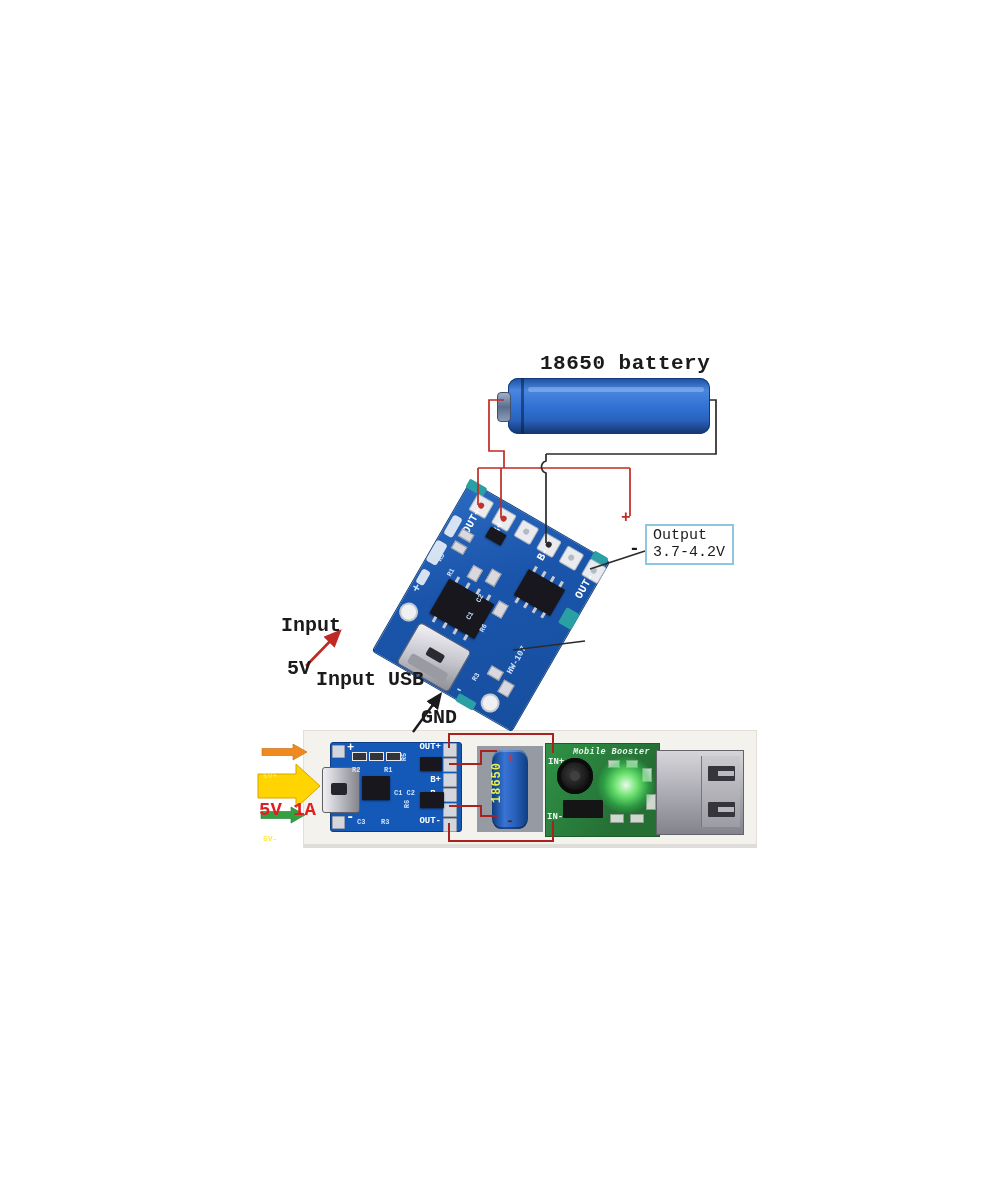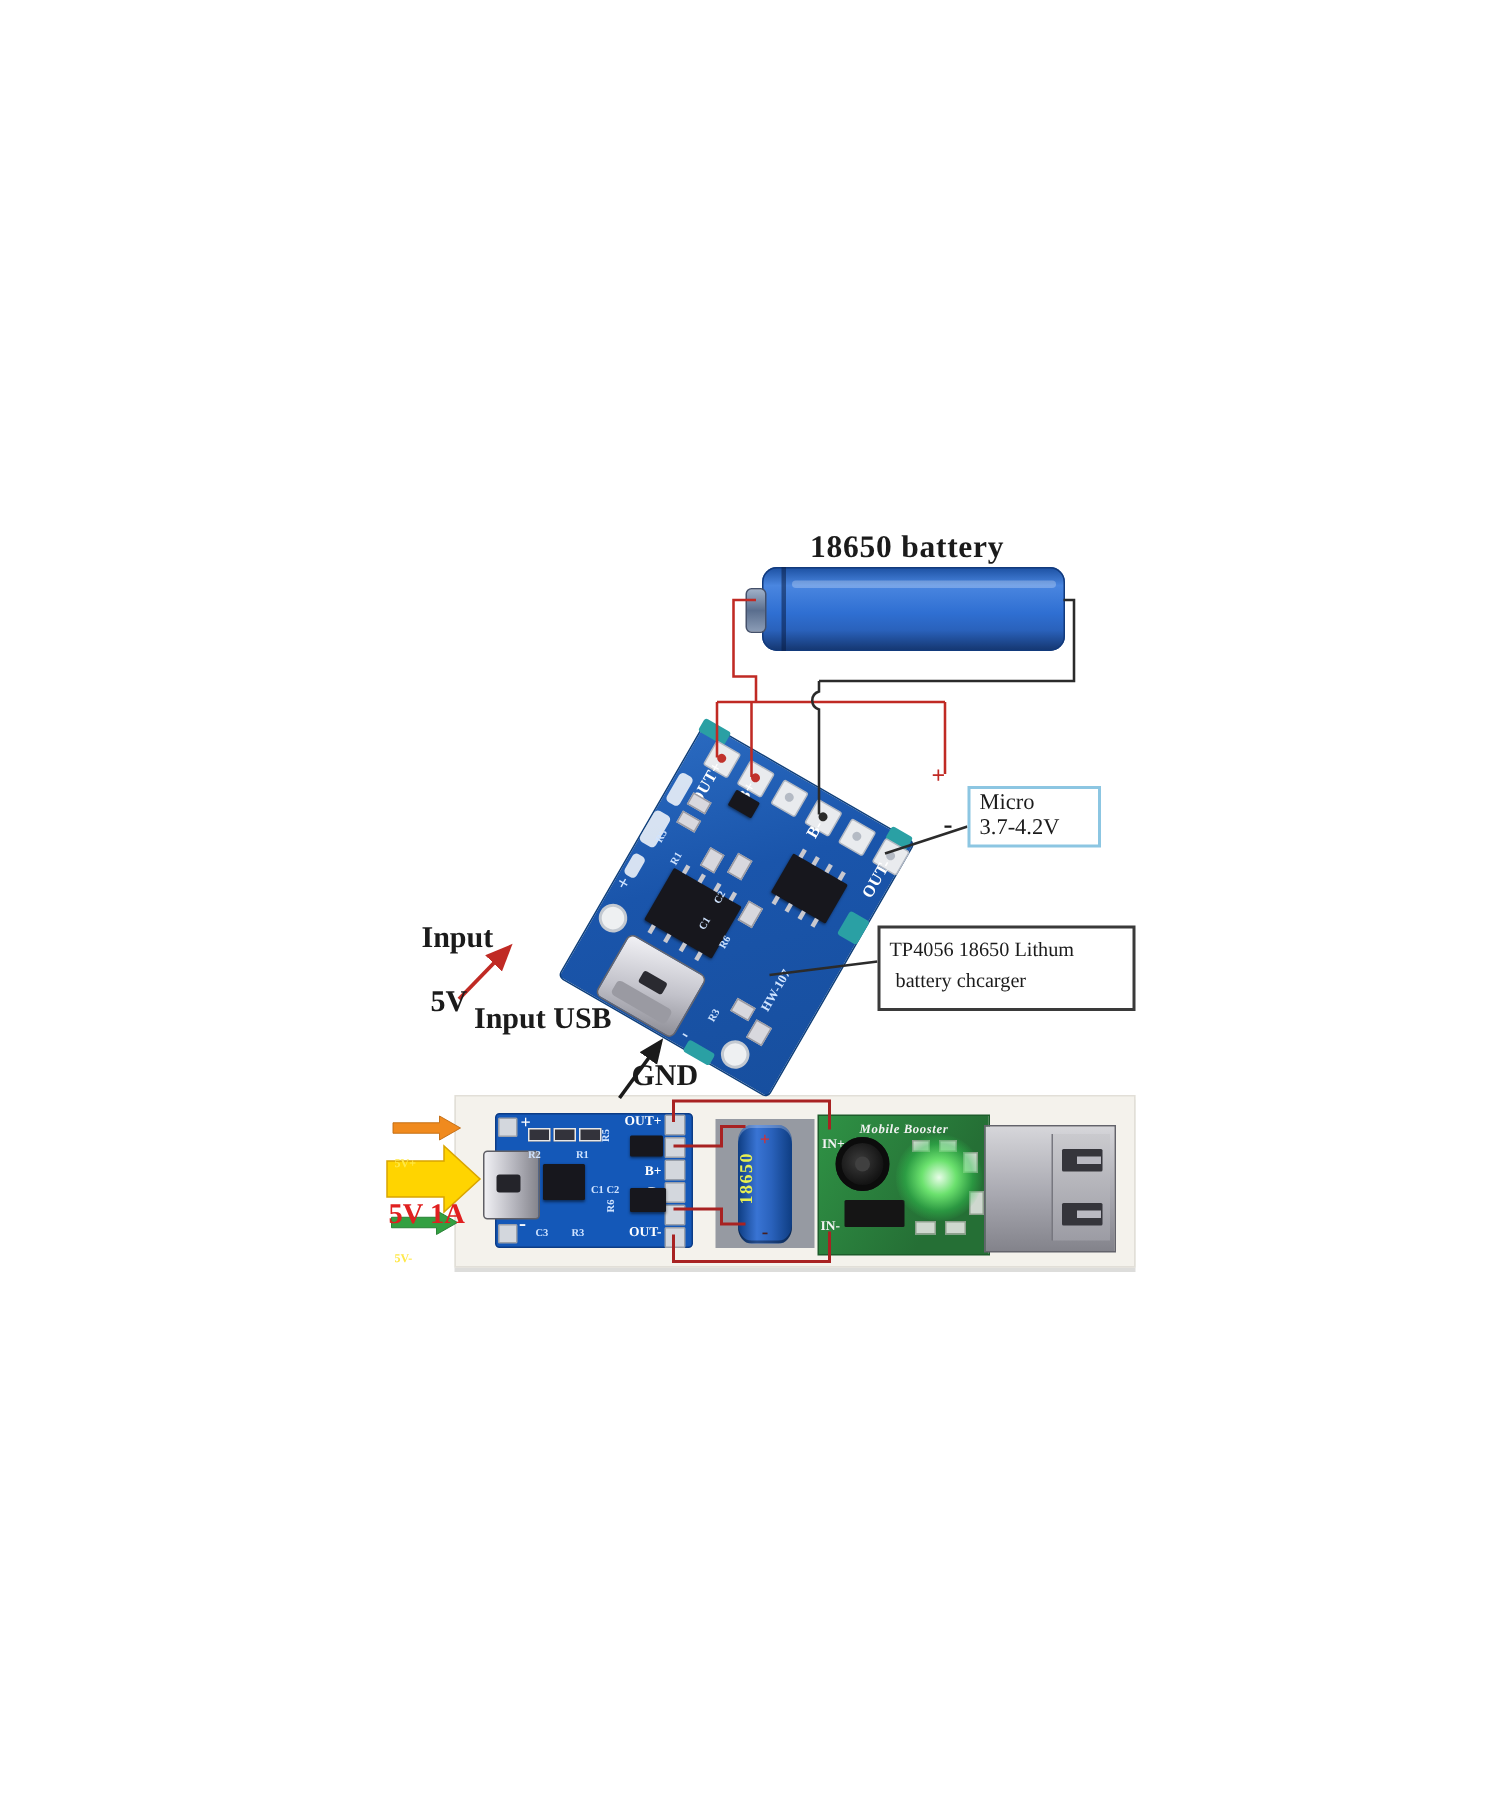--- a/index.html
+++ b/index.html
@@ -1,17 +1,17 @@
 <!DOCTYPE html>
 <html><head>
 <meta charset="utf-8">
 <style>
   html,body{margin:0;padding:0;background:#ffffff;}
   #canvas{position:relative;width:860px;height:1200px;background:#ffffff;overflow:hidden;
-          font-family:Liberation Serif, serif;color:#1b1b1b;}
+          font-family:Liberation Mono, monospace;color:#1b1b1b;}
   .abs{position:absolute;}
 
   
   .title{left:540px;top:352px;font-size:21px;font-weight:600;letter-spacing:.5px;z-index:6;}
 
   .batt-top{left:508px;top:378px;width:202px;height:56px;z-index:1;border-radius:10px;
     background:linear-gradient(180deg,#1b4fa0 0%,#4a86e0 22%,#2f6fd2 55%,#2a62bc 75%,#14356e 100%);
     box-shadow:inset 0 0 0 1px #123a7c;}
   .batt-top .cap{position:absolute;left:13px;top:0;width:3px;height:100%;background:rgba(10,30,70,.55);}
   .batt-top .hl{position:absolute;left:20px;top:9px;width:176px;height:5px;border-radius:3px;background:rgba(255,255,255,.25);}
@@ -296,28 +296,24 @@
 
     <polygon points="262,748.5 293,748.5 293,744 307,752 293,760 293,755.5 262,755.5" fill="#f08a1e" stroke="#c06a10" stroke-width="0.6"></polygon>
     <polygon points="258,774 296,774 296,764 320,786 296,808 296,798 258,798" fill="#ffd400" stroke="#d9a400" stroke-width="1"></polygon>
     <polygon points="261,811.5 291,811.5 291,807 305,815 291,823 291,818.5 261,818.5" fill="#33a042" stroke="#1f7a2c" stroke-width="0.6"></polygon>
   </svg>
 
   <div class="abs sign" style="left:621px;top:509px;font-size:16px;color:#c02a24;">+</div>
   <div class="abs sign" style="left:629px;top:539px;font-size:18px;color:#1b1b1b;">-</div>
 
   <div class="abs obox">
-    <div>Micro</div>
+    <div>Output</div>
     <div>3.7-4.2V</div>
   </div>
 
-  <div class="abs cbox">
-    <div>TP4056 18650 Lithum</div>
-    <div style="padding-left:4px;">battery chcarger</div>
-  </div>
 
   <div class="abs lab" style="left:281px;top:614px;font-size:20px;">Input</div>
   <div class="abs lab" style="left:287px;top:657px;font-size:20px;">5V</div>
   <div class="abs lab" style="left:316px;top:668px;font-size:20px;">Input USB</div>
   <div class="abs lab" style="left:421px;top:706px;font-size:20px;">GND</div>
 
   <div class="abs arrow-lab" style="left:263px;top:747px;font-size:8px;color:#ffe848;">5V+</div>
   <div class="abs arrow-lab" style="left:259px;top:775px;font-size:19px;color:#e02020;">5V 1A</div>
   <div class="abs arrow-lab" style="left:263px;top:810px;font-size:8px;color:#ffe848;">5V-</div>
 

